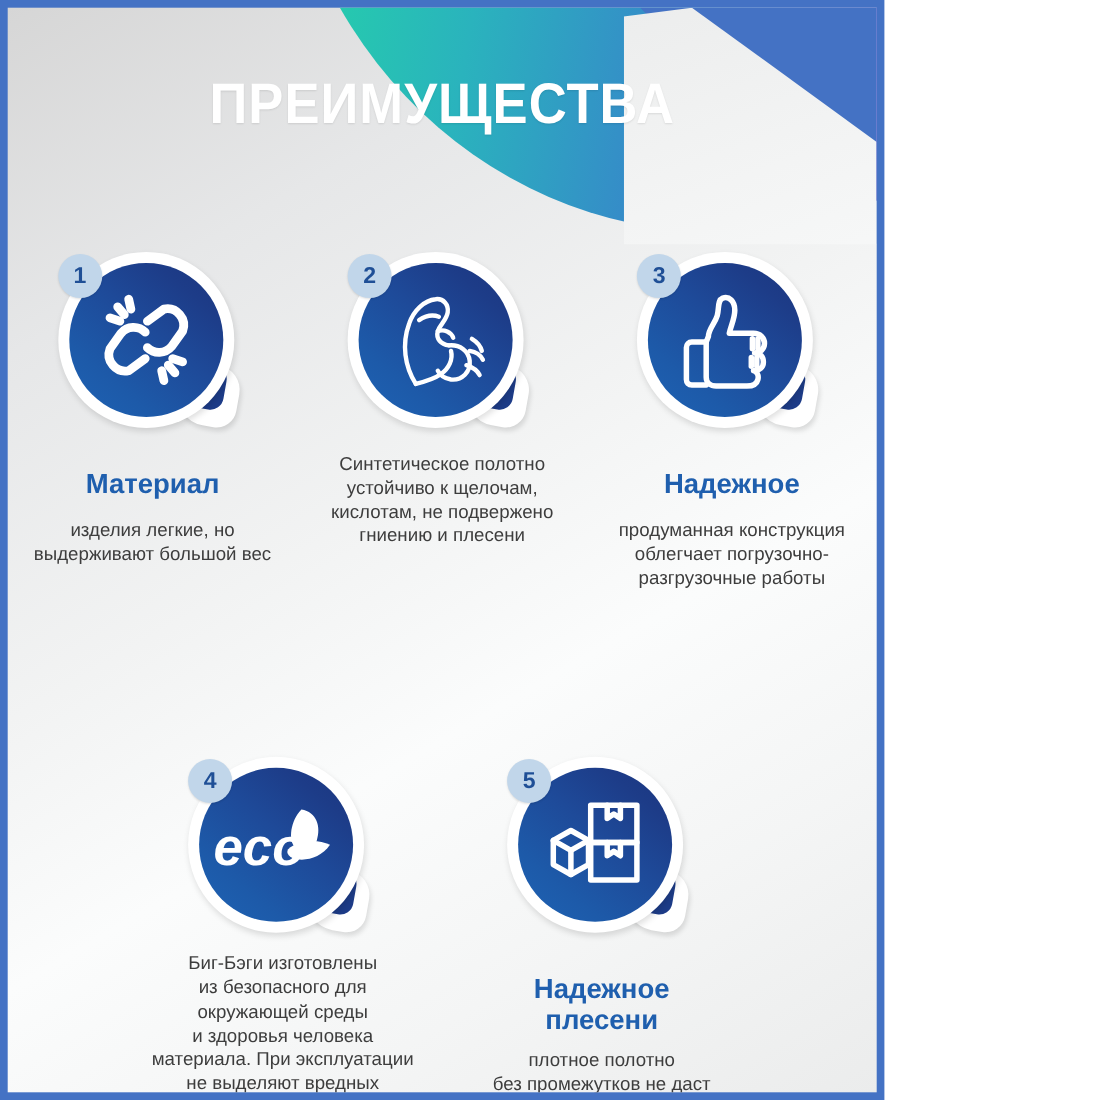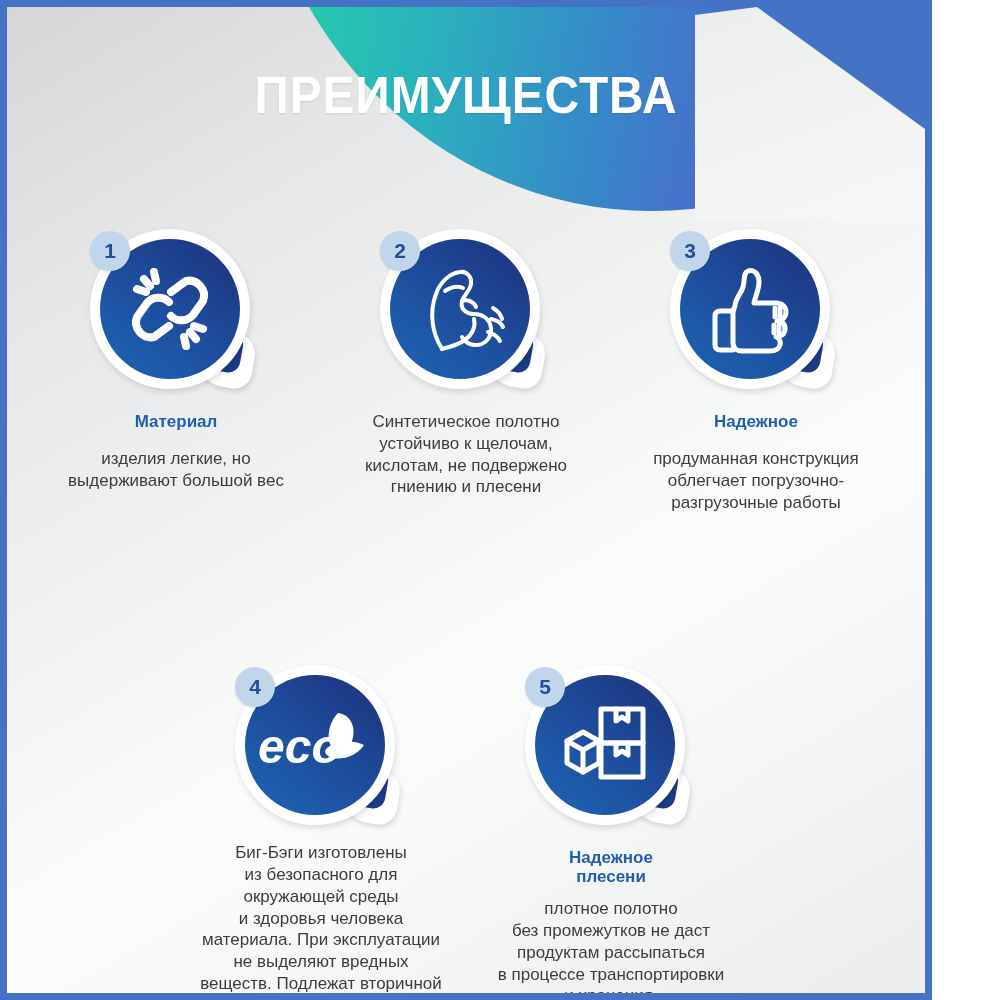--- a/index.html
+++ b/index.html
@@ -8,21 +8,21 @@
     padding: 0;
     background: #ffffff;
   }
   body {
     font-family: "Liberation Sans", sans-serif;
   }
 
   
   .poster {
     position: relative;
-    width: 932px;
+    width: 804px;
     height: 1000px;
     box-sizing: border-box;
     background: #4472C4;              
     padding: 7px;
     overflow: hidden;
   }
   .poster-inner {
     position: relative;
     width: 100%;
     height: 100%;
@@ -206,23 +206,23 @@
     font-weight: bold;
     display: flex;
     align-items: center;
     justify-content: center;
     z-index: 3;
     box-shadow: 0 1px 2px rgba(0,0,0,0.12);
   }
 
   
   .feat-title {
-    margin-top: 18px;
+    margin-top: 32px;
     color: #1f5fae;
-    font-size: 17px;
+    font-size: 25px;
     font-weight: bold;
     text-align: center;
     line-height: 1.12;
     white-space: pre-line;
   }
   .feat-desc {
     margin-top: 17px;
     color: #3d3d3d;
     font-size: 17px;
     line-height: 1.28;

